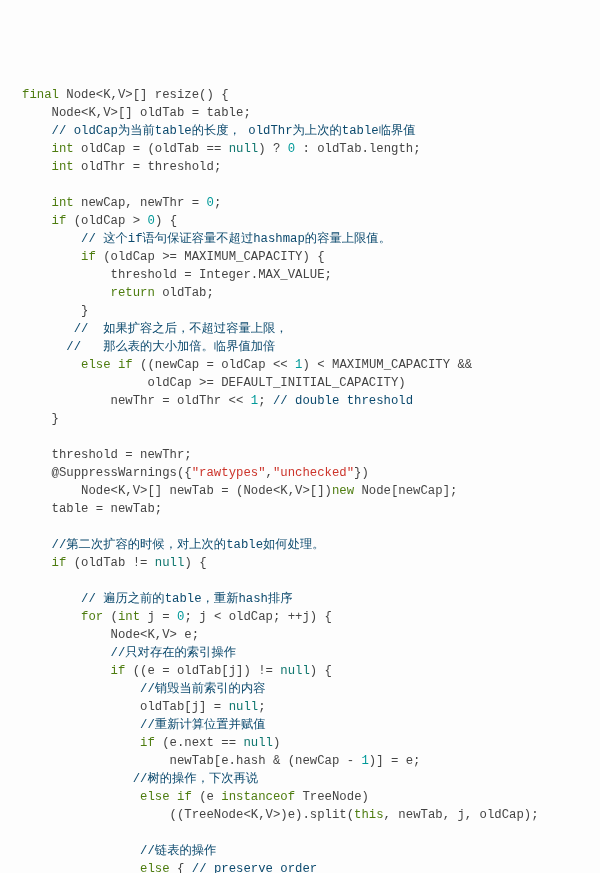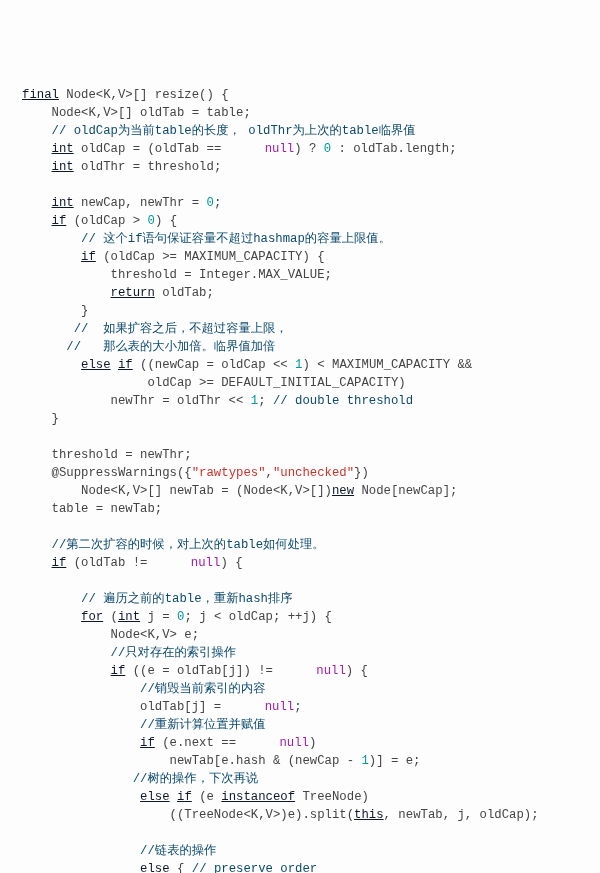--- a/index.html
+++ b/index.html
@@ -5,25 +5,25 @@
   body {
     margin: 0;
     padding: 14px 0 0 22px;
     background: #fdfdfd;
     font-family: Consolas, "Courier New", monospace;
     font-size: 12.3px;
     line-height: 18px;
     color: #444;
     white-space: pre;
   }
-  .k  { color: #0f172a; text-decoration: underline; }   
+  .k  { color: #4d7c0f; }   
   .c  { color: #0c4a6e; font-style: normal; }  
   .n  { color: #009999; }   
   .s  { color: #cc342b; }   
-  .b  { color: #a21caf; margin-left: 36px; }   
+  .b  { color: #0f766e; }   
   .id { color: #444; }
 </style>
 </head>
 <body>
 
 
 
 <div id="code-block"><div><span class="k">final</span><span class="id"> Node&lt;K,V&gt;[] resize() {</span></div><div><span class="id">    Node&lt;K,V&gt;[] oldTab = table;</span></div><div><span class="id">    </span><span class="c">// oldCap为当前table的长度， oldThr为上次的table临界值</span></div><div><span class="id">    </span><span class="k">int</span><span class="id"> oldCap = (oldTab == </span><span class="b">null</span><span class="id">) ? </span><span class="n">0</span><span class="id"> : oldTab.length;</span></div><div><span class="id">    </span><span class="k">int</span><span class="id"> oldThr = threshold;</span></div><div>&nbsp;</div><div><span class="id">    </span><span class="k">int</span><span class="id"> newCap, newThr = </span><span class="n">0</span><span class="id">;</span></div><div><span class="id">    </span><span class="k">if</span><span class="id"> (oldCap &gt; </span><span class="n">0</span><span class="id">) {</span></div><div><span class="id">        </span><span class="c">// 这个if语句保证容量不超过hashmap的容量上限值。</span></div><div><span class="id">        </span><span class="k">if</span><span class="id"> (oldCap &gt;= MAXIMUM_CAPACITY) {</span></div><div><span class="id">            threshold = Integer.MAX_VALUE;</span></div><div><span class="id">            </span><span class="k">return</span><span class="id"> oldTab;</span></div><div><span class="id">        }</span></div><div><span class="id">       </span><span class="c">//  如果扩容之后，不超过容量上限，</span></div><div><span class="id">      </span><span class="c">//   那么表的大小加倍。临界值加倍</span></div><div><span class="id">        </span><span class="k">else</span><span class="id"> </span><span class="k">if</span><span class="id"> ((newCap = oldCap &lt;&lt; </span><span class="n">1</span><span class="id">) &lt; MAXIMUM_CAPACITY &amp;&amp;</span></div><div><span class="id">                 oldCap &gt;= DEFAULT_INITIAL_CAPACITY)</span></div><div><span class="id">            newThr = oldThr &lt;&lt; </span><span class="n">1</span><span class="id">; </span><span class="c">// double threshold</span></div><div><span class="id">    }</span></div><div>&nbsp;</div><div><span class="id">    threshold = newThr;</span></div><div><span class="id">    @SuppressWarnings({</span><span class="s">"rawtypes"</span><span class="id">,</span><span class="s">"unchecked"</span><span class="id">})</span></div><div><span class="id">        Node&lt;K,V&gt;[] newTab = (Node&lt;K,V&gt;[])</span><span class="k">new</span><span class="id"> Node[newCap];</span></div><div><span class="id">    table = newTab;</span></div><div>&nbsp;</div><div><span class="id">    </span><span class="c">//第二次扩容的时候，对上次的table如何处理。</span></div><div><span class="id">    </span><span class="k">if</span><span class="id"> (oldTab != </span><span class="b">null</span><span class="id">) {</span></div><div>&nbsp;</div><div><span class="id">        </span><span class="c">// 遍历之前的table，重新hash排序</span></div><div><span class="id">        </span><span class="k">for</span><span class="id"> (</span><span class="k">int</span><span class="id"> j = </span><span class="n">0</span><span class="id">; j &lt; oldCap; ++j) {</span></div><div><span class="id">            Node&lt;K,V&gt; e;</span></div><div><span class="id">            </span><span class="c">//只对存在的索引操作</span></div><div><span class="id">            </span><span class="k">if</span><span class="id"> ((e = oldTab[j]) != </span><span class="b">null</span><span class="id">) {</span></div><div><span class="id">                </span><span class="c">//销毁当前索引的内容</span></div><div><span class="id">                oldTab[j] = </span><span class="b">null</span><span class="id">;</span></div><div><span class="id">                </span><span class="c">//重新计算位置并赋值</span></div><div><span class="id">                </span><span class="k">if</span><span class="id"> (e.next == </span><span class="b">null</span><span class="id">)</span></div><div><span class="id">                    newTab[e.hash &amp; (newCap - </span><span class="n">1</span><span class="id">)] = e;</span></div><div><span class="id">               </span><span class="c">//树的操作，下次再说</span></div><div><span class="id">                </span><span class="k">else</span><span class="id"> </span><span class="k">if</span><span class="id"> (e </span><span class="k">instanceof</span><span class="id"> TreeNode)</span></div><div><span class="id">                    ((TreeNode&lt;K,V&gt;)e).split(</span><span class="k">this</span><span class="id">, newTab, j, oldCap);</span></div><div>&nbsp;</div><div><span class="id">                </span><span class="c">//链表的操作</span></div><div><span class="id">                </span><span class="k">else</span><span class="id"> { </span><span class="c">// preserve order</span></div></div>
 
 

